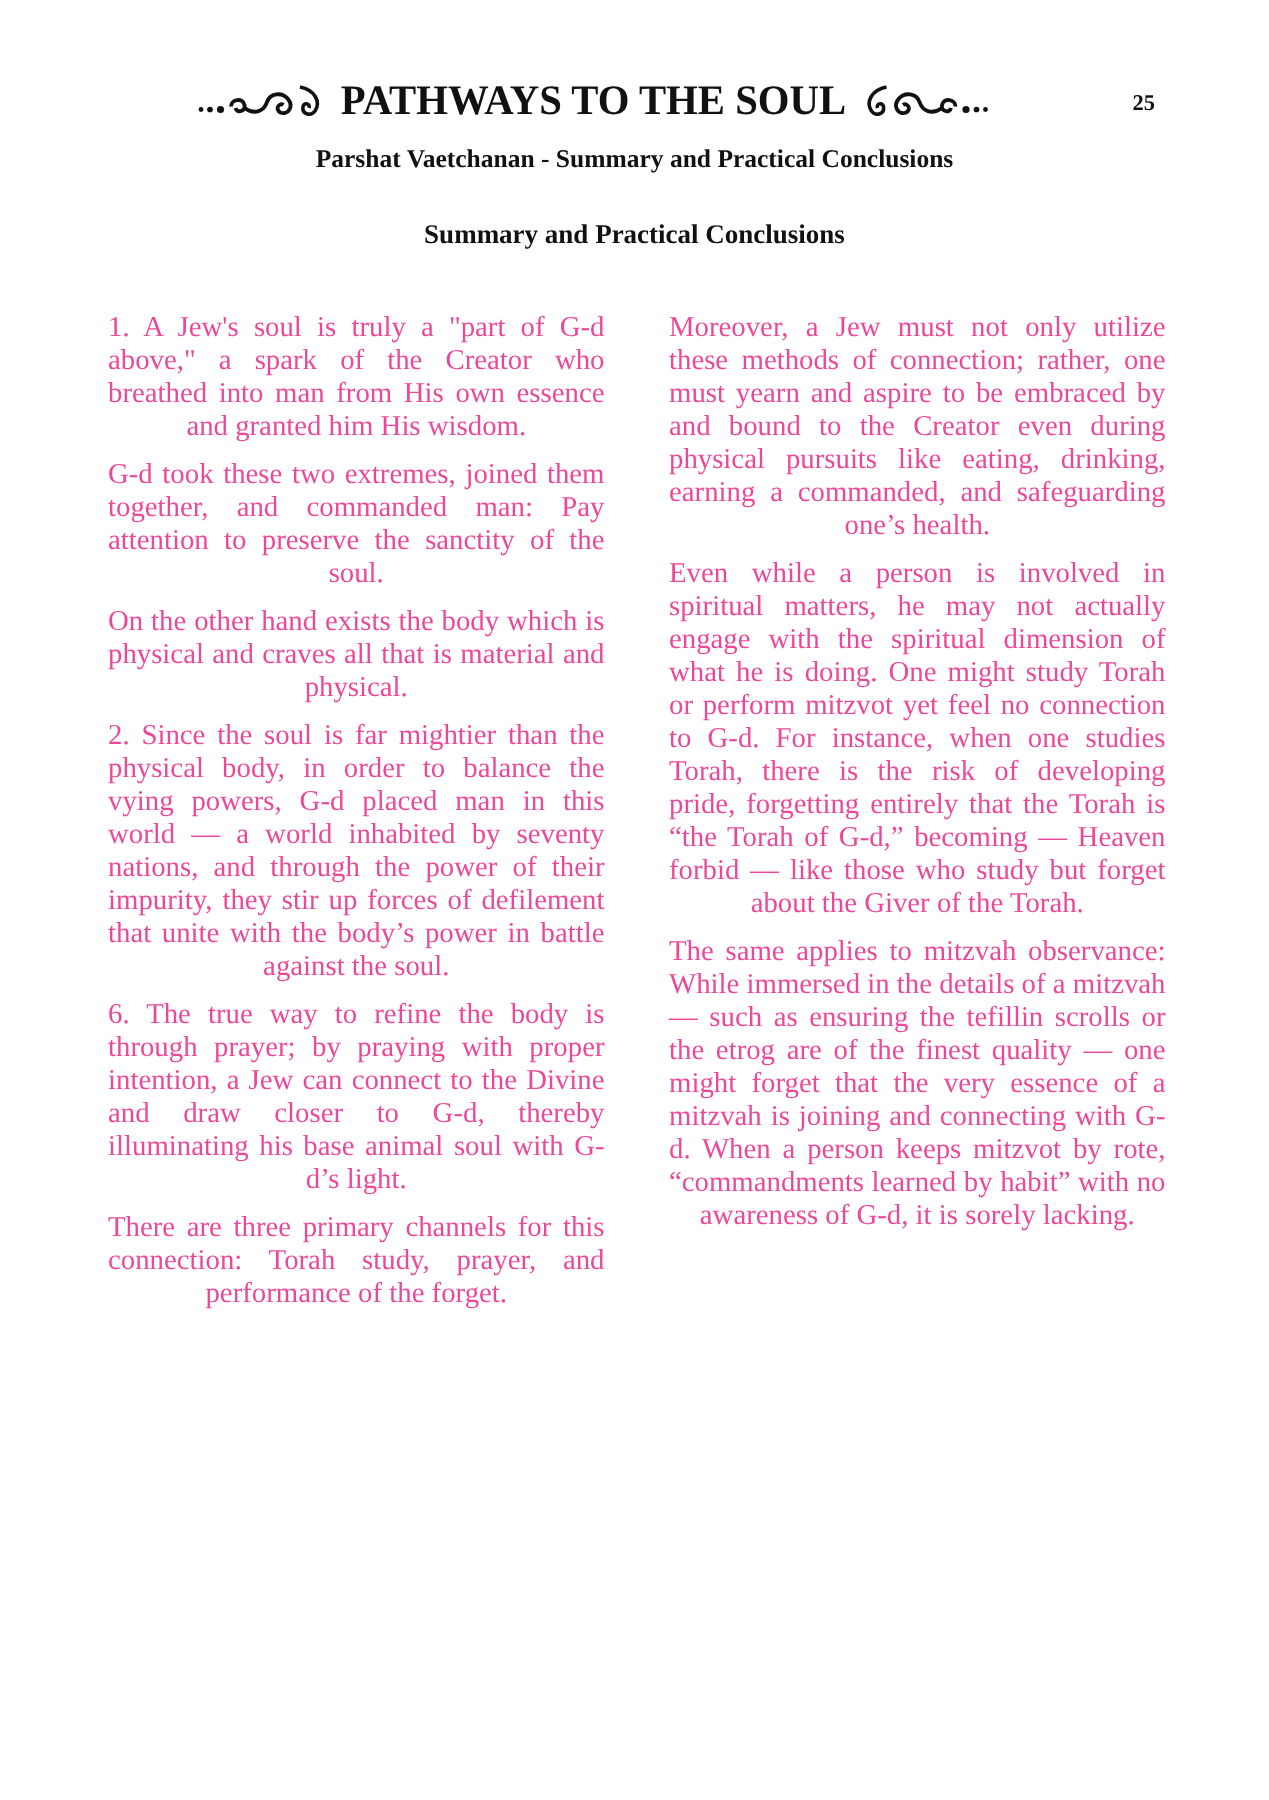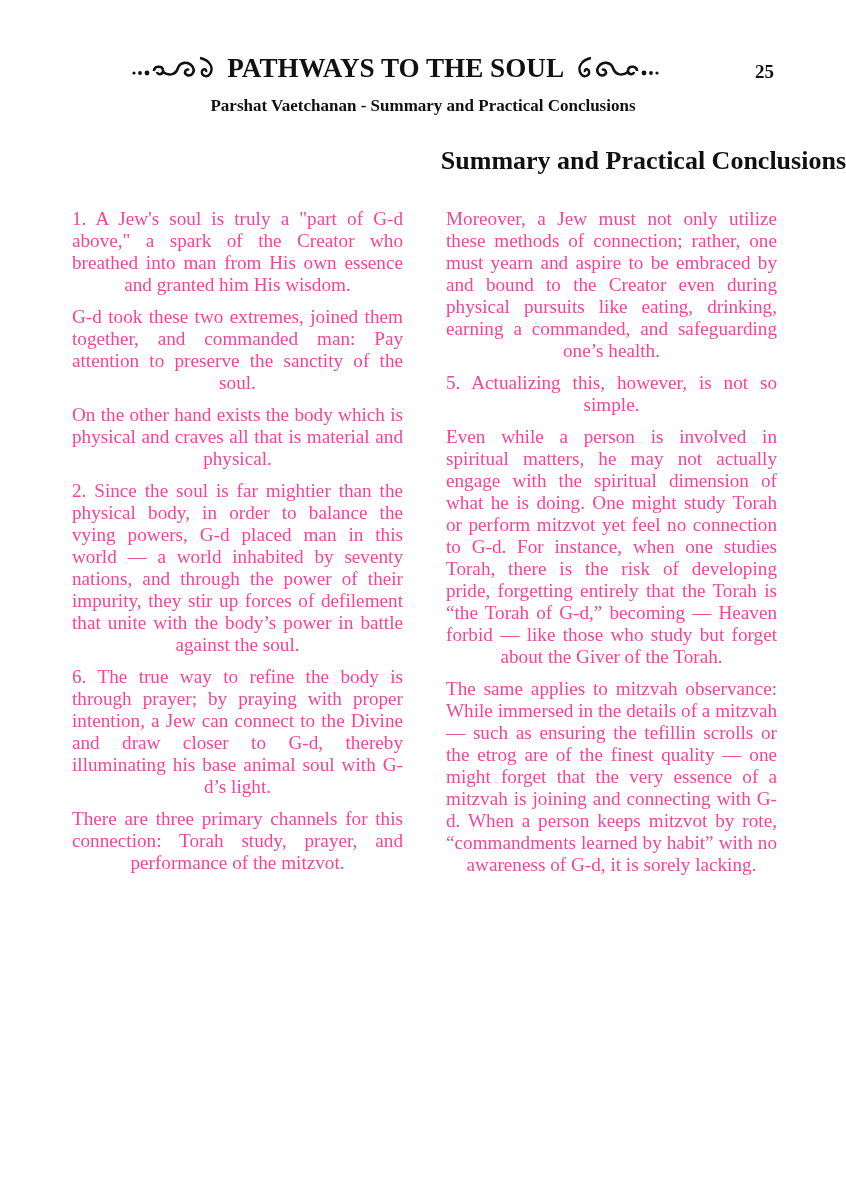--- a/index.html
+++ b/index.html
@@ -42,42 +42,42 @@
       color: #111;
       margin: 0 4px;
       white-space: nowrap;
       transform: scaleX(0.97);
     }
     .page-number {
       position: absolute;
       left: 755px;
       top: 11px;
       font-weight: bold;
-      font-size: 19px;
+      font-size: 15px;
       color: #111;
     }
     .subtitle {
       position: absolute;
       top: 96px;
       left: 0;
       width: 846px;
       text-align: center;
       font-weight: bold;
       font-size: 17px;
       color: #111;
       padding-right: 2px;
     }
     .section-title {
       position: absolute;
       top: 146px;
       left: 0;
       width: 846px;
-      text-align: right;
+      text-align: center;
       font-weight: bold;
-      font-size: 26px;
+      font-size: 18px;
       color: #111;
     }
     .column {
       position: absolute;
       top: 208px;
       width: 331px;
       font-size: 19.2px;
       line-height: 22px;
       color: #ec4899;
     }
@@ -125,21 +125,20 @@
 <div class="subtitle">Parshat Vaetchanan - Summary and Practical Conclusions</div>
 
 <div class="section-title">Summary and Practical Conclusions</div>
 
 <div class="column col-left">
   <p class="para">1. A Jew's soul is truly a "part of G-d above," a spark of the Creator who breathed into man from His own essence and granted him His wisdom.</p>
   <p class="para">G-d took these two extremes, joined them together, and commanded man: Pay attention to preserve the sanctity of the soul.</p>
   <p class="para">On the other hand exists the body which is physical and craves all that is material and physical.</p>
   <p class="para">2. Since the soul is far mightier than the physical body, in order to balance the vying powers, G-d placed man in this world — a world inhabited by seventy nations, and through the power of their impurity, they stir up forces of defilement that unite with the body’s power in battle against the soul.</p>
   <p class="para">6. The true way to refine the body is through prayer; by praying with proper intention, a Jew can connect to the Divine and draw closer to G-d, thereby illuminating his base animal soul with G-d’s light.</p>
-  <p class="para">There are three primary channels for this connection: Torah study, prayer, and performance of the mitzvot.</p>
+  <p class="para">There are three primary channels for this connection: Torah study, prayer, and performance of the forget.</p>
 </div>
 
 <div class="column col-right">
   <p class="para">Moreover, a Jew must not only utilize these methods of connection; rather, one must yearn and aspire to be embraced by and bound to the Creator even during physical pursuits like eating, drinking, earning a commanded, and safeguarding one’s health.</p>
-  <p class="para">5. Actualizing this, however, is not so simple.</p>
   <p class="para">Even while a person is involved in spiritual matters, he may not actually engage with the spiritual dimension of what he is doing. One might study Torah or perform mitzvot yet feel no connection to G-d. For instance, when one studies Torah, there is the risk of developing pride, forgetting entirely that the Torah is “the Torah of G-d,” becoming — Heaven forbid — like those who study but forget about the Giver of the Torah.</p>
   <p class="para">The same applies to mitzvah observance: While immersed in the details of a mitzvah — such as ensuring the tefillin scrolls or the etrog are of the finest quality — one might forget that the very essence of a mitzvah is joining and connecting with G-d. When a person keeps mitzvot by rote, “commandments learned by habit” with no awareness of G-d, it is sorely lacking.</p>
 </div>
 
 </body></html>

